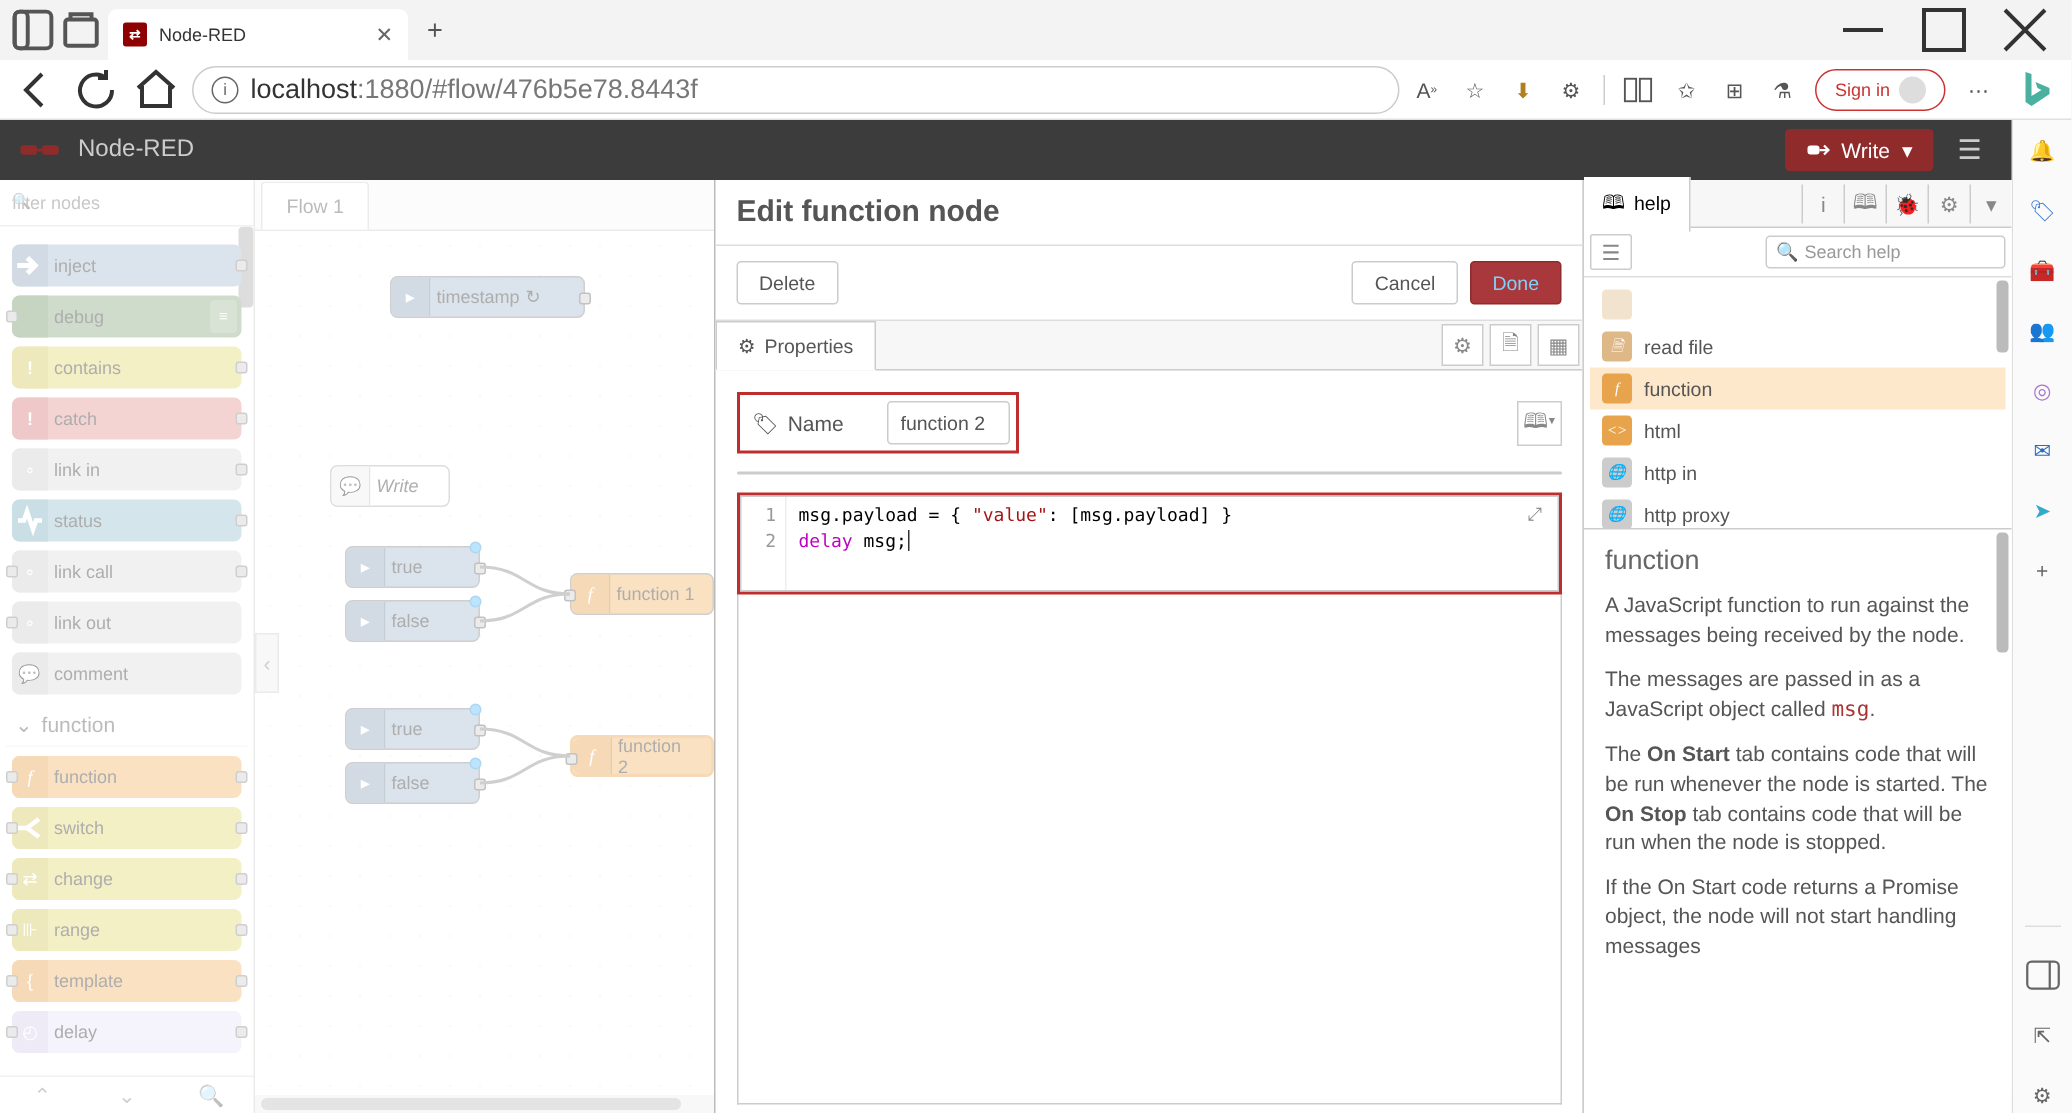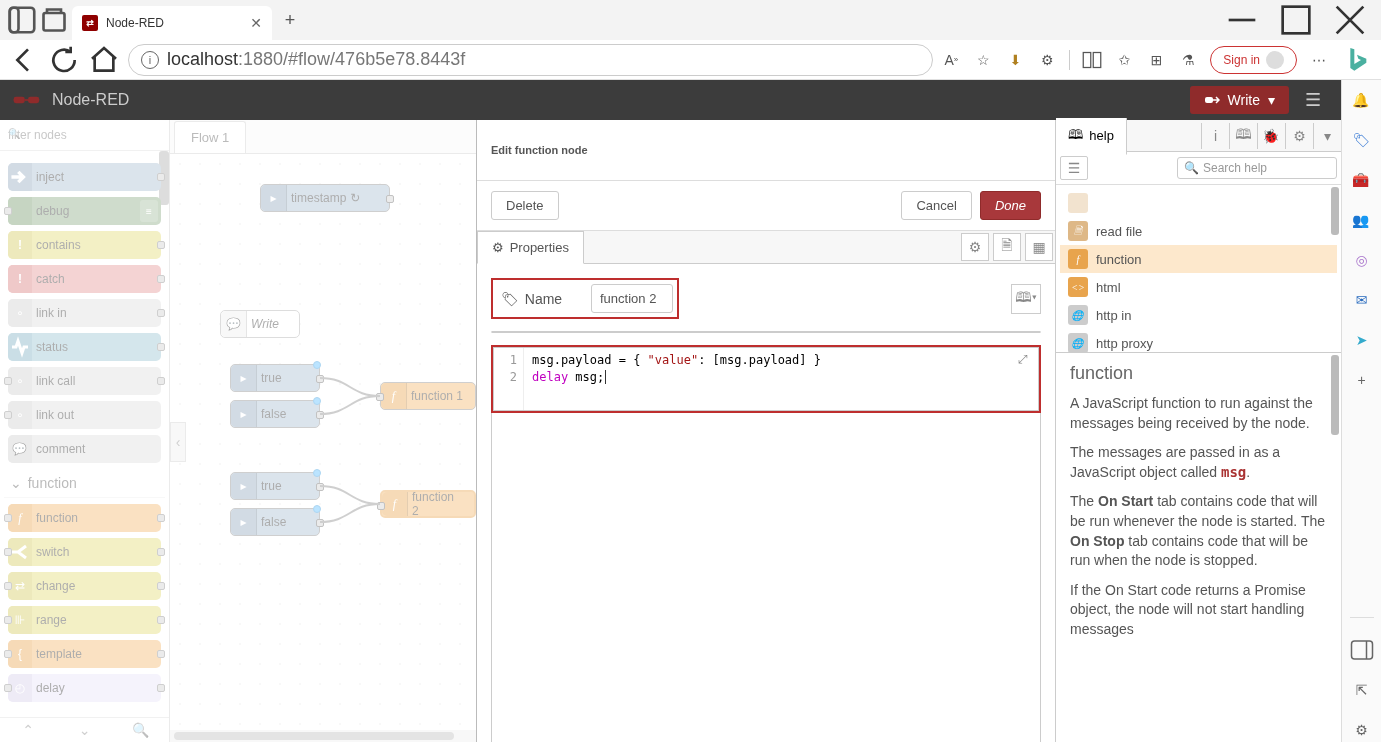--- a/index.html
+++ b/index.html
@@ -73,24 +73,24 @@
 .canvas-node { position: absolute; height: 28px; border-radius: 5px; display: flex; align-items: center; font-size: 12px; color: #333; padding-left: 30px; padding-right: 10px; border: 1px solid #888; }
 .cn-icon { position: absolute; left: 0; top: 0; bottom: 0; width: 26px; display: flex; align-items: center; justify-content: center; border-right: 1px solid rgba(0,0,0,0.2); border-radius: 5px 0 0 5px; }
 .cn-port { position: absolute; width: 8px; height: 8px; background: #ccc; border: 1px solid #666; border-radius: 2px; }
 .cn-status { position: absolute; width: 8px; height: 8px; background: #5bf; border-radius: 50%; border: 1px solid #39d; }
 
 .ws-hscroll { height: 12px; background: #eee; position: relative; }
 .ws-hscroll-thumb { position: absolute; left: 4px; width: 280px; height: 8px; top: 2px; background: #bbb; border-radius: 4px; }
 
 
 .edit-panel { position: absolute; left: 476px; top: 0; bottom: 0; width: 580px; background: #fff; border-left: 1px solid #bbb; border-right: 1px solid #bbb; z-index: 10; display: flex; flex-direction: column; }
-.ep-header { padding: 24px 14px; font-size: 11px; color: #555; border-bottom: 1px solid #ddd; font-weight: bold; }
+.ep-header { padding: 10px 14px; font-size: 20px; color: #555; border-bottom: 1px solid #ddd; font-weight: bold; }
 .ep-actions { padding: 10px 14px; display: flex; gap: 8px; border-bottom: 1px solid #ddd; align-items: center; }
 .ep-btn { padding: 6px 14px; border: 1px solid #ccc; border-radius: 3px; background: #fff; cursor: pointer; font-size: 13px; color: #555; }
-.ep-btn-done { background: #a8383b; color: #ffffff; border-color: #8f2b2b; font-style: italic; }
+.ep-btn-done { background: #a8383b; color: #7dd3fc; border-color: #8f2b2b; }
 .ep-subtabs { display: flex; align-items: center; border-bottom: 1px solid #ccc; background: #f7f7f7; }
 .ep-subtab { padding: 8px 14px; background: #fff; border: 1px solid #ccc; border-bottom: 1px solid #fff; margin-bottom: -1px; display: flex; align-items: center; gap: 6px; font-size: 13px; color: #555; }
 .ep-subtab-icons { margin-left: auto; display: flex; }
 .ep-subtab-icon { width: 28px; height: 28px; border: 1px solid #ccc; display: flex; align-items: center; justify-content: center; color: #888; cursor: pointer; margin: 2px; background: #fff; }
 
 .ep-form { padding: 14px; display: flex; flex-direction: column; gap: 12px; flex: 1; overflow: auto; }
 .name-row { display: flex; align-items: center; gap: 0; border: 2px solid #be2e2e; padding: 4px; }
 .name-label { display: flex; align-items: center; gap: 6px; color: #555; width: 94px; font-size: 14px; padding-left: 4px; }
 .name-input { flex: 0 0 82px; }
 .name-input input { border: 1px solid #ccc; padding: 6px 8px; border-radius: 3px; font-size: 13px; color: #555; width: 82px; outline: none; }
@@ -129,21 +129,21 @@
 
 .hs-nodelist { padding: 4px; border-bottom: 1px solid #ccc; position: relative; height: 168px; overflow: hidden; }
 .hs-nodeitem { display: flex; align-items: center; gap: 8px; padding: 4px 8px; font-size: 13px; color: #555; cursor: pointer; }
 .hs-nodeitem.sel { background: #fde8cc; }
 .hs-ni-icon { width: 20px; height: 20px; border-radius: 3px; display: flex; align-items: center; justify-content: center; font-size: 10px; color: #fff; font-style: italic; font-family: serif; }
 .hs-list-scroll { position: absolute; right: 2px; top: 2px; width: 8px; height: 48px; background: #bbb; border-radius: 3px; }
 
 .hs-doc { flex: 1; padding: 10px 14px; font-size: 14px; color: #555; overflow: hidden; position: relative; }
 .hs-doc h3 { font-size: 18px; color: #666; margin-bottom: 10px; font-weight: normal; }
 .hs-doc p { margin-bottom: 10px; line-height: 1.4; }
-.hs-doc code { color: #a33; font-family: Consolas, monospace; font-weight: bold; }
+.hs-doc code { color: #a33; font-family: Consolas, monospace; }
 .hs-doc-scroll { position: absolute; right: 2px; top: 2px; width: 8px; height: 80px; background: #bbb; border-radius: 3px; }
 
 svg { width: 100%; height: 100%; }
 </style>
 </head>
 <body>
 
 <div class="browser-chrome">
   <div class="tab-bar">
     <div class="tab-ctl">

